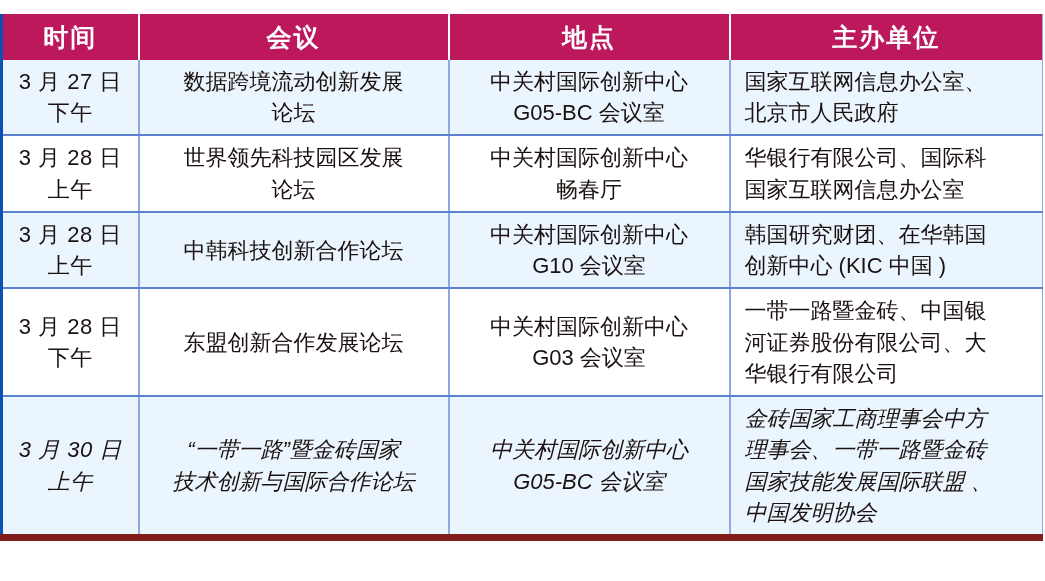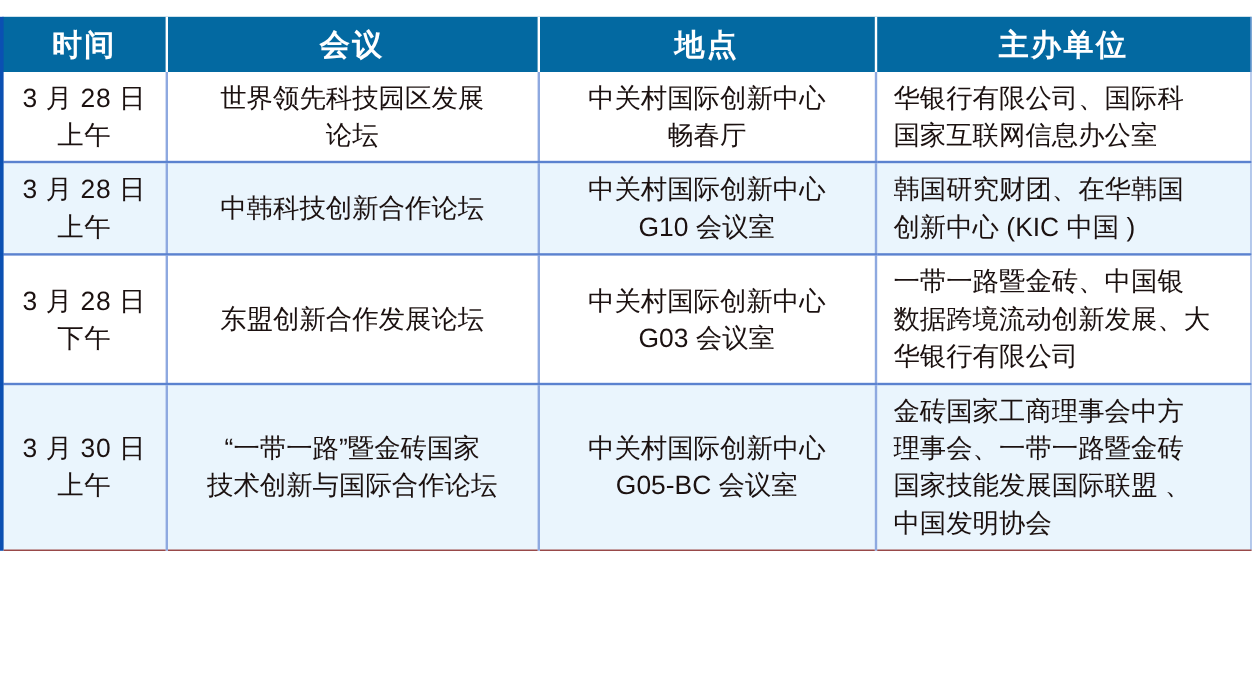--- a/index.html
+++ b/index.html
@@ -32,21 +32,21 @@
     border-right: 1px solid #8ea9e0;
   }
 
   
   col.c-time  { width: 137px; }
   col.c-conf  { width: 310px; }
   col.c-place { width: 281px; }
   col.c-org   { width: 313px; }
 
   thead th {
-    background: #0369a1;
+    background: #be185d;
     color: #ffffff;
     font-size: 25px;
     font-weight: bold;
     letter-spacing: 2px;
     text-align: center;
     height: 46px;
     padding: 0;
     border: none;
     border-right: 2px solid #ffffff;
     vertical-align: middle;
@@ -63,21 +63,21 @@
     vertical-align: middle;
     text-align: center;
     box-sizing: border-box;
     word-break: break-word;
   }
   tbody td:last-child { border-right: none; }
 
   tbody tr.tint td { background: #eaf5fd; }
   tbody tr.plain td { background: #ffffff; }
 
-  tbody tr:last-child td { border-bottom: 1px solid #7f1d1d; }
+  tbody tr:last-child td { border-bottom: 7px solid #7f1d1d; font-style: italic; }
 
   
   td.org {
     text-align: left;
     padding-left: 14px;
     padding-right: 6px;
   }
 
   td.time   { letter-spacing: 0.5px; }
   td.conf   { padding-left: 14px; padding-right: 14px; }
@@ -102,20 +102,38 @@
       <tr>
         <th>时间</th>
         <th>会议</th>
         <th>地点</th>
         <th>主办单位</th>
       </tr>
     </thead>
 
     <tbody>
 
+      <tr class="tint">
+        <td class="time">
+          <span class="cellline">3 月 27 日</span>
+          <span class="cellline">下午</span>
+        </td>
+        <td class="conf">
+          <span class="cellline">数据跨境流动创新发展</span>
+          <span class="cellline">论坛</span>
+        </td>
+        <td class="place">
+          <span class="cellline">中关村国际创新中心</span>
+          <span class="cellline">G05-BC 会议室</span>
+        </td>
+        <td class="org">
+          <span class="cellline">国家互联网信息办公室、</span>
+          <span class="cellline">北京市人民政府</span>
+        </td>
+      </tr>
 
       <tr class="plain">
         <td class="time">
           <span class="cellline">3 月 28 日</span>
           <span class="cellline">上午</span>
         </td>
         <td class="conf">
           <span class="cellline">世界领先科技园区发展</span>
           <span class="cellline">论坛</span>
         </td>
@@ -154,21 +172,21 @@
         </td>
         <td class="conf">
           <span class="cellline">东盟创新合作发展论坛</span>
         </td>
         <td class="place">
           <span class="cellline">中关村国际创新中心</span>
           <span class="cellline">G03 会议室</span>
         </td>
         <td class="org">
           <span class="cellline">一带一路暨金砖、中国银</span>
-          <span class="cellline">数据跨境流动创新发展、大</span>
+          <span class="cellline">河证券股份有限公司、大</span>
           <span class="cellline">华银行有限公司</span>
         </td>
       </tr>
 
       <tr class="tint">
         <td class="time">
           <span class="cellline">3 月 30 日</span>
           <span class="cellline">上午</span>
         </td>
         <td class="conf">

